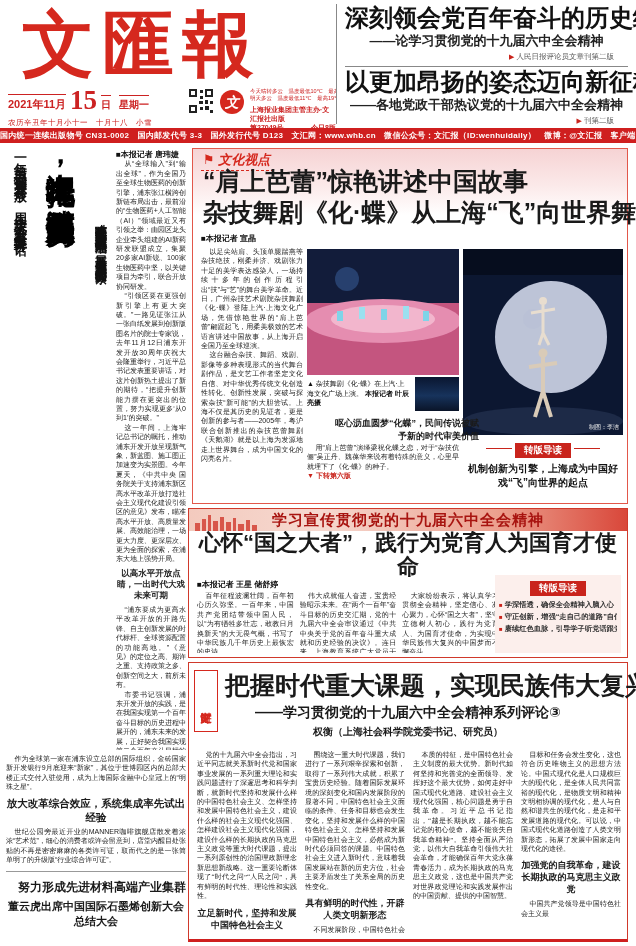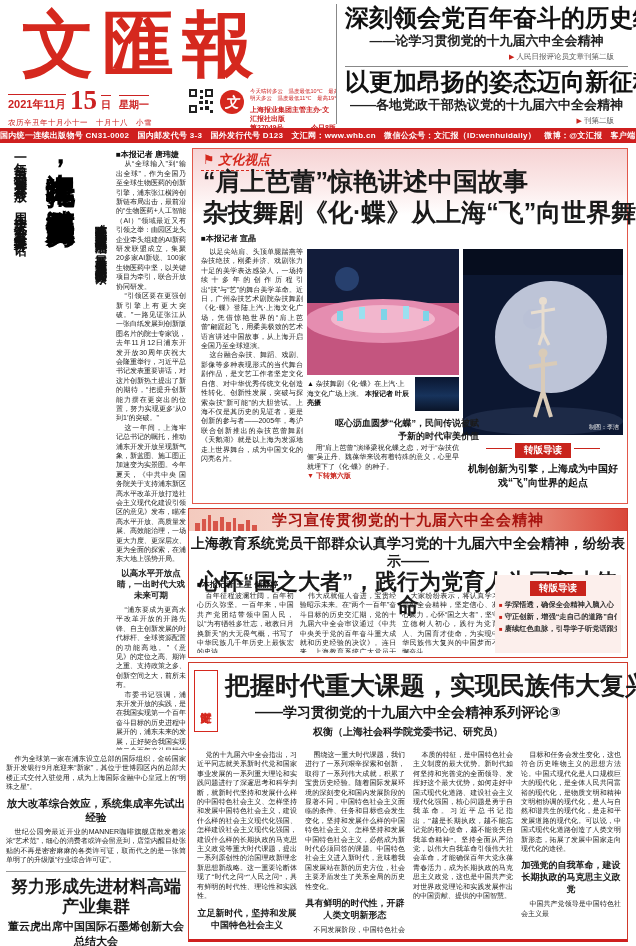--- a/index.html
+++ b/index.html
@@ -48,21 +48,21 @@
   .kicker-vert { writing-mode:vertical-rl; font-size:13px; font-weight:bold; line-height:28px; letter-spacing:2.5px; height:560px; color:#111; }
   .headline-vert { writing-mode:vertical-rl; font-size:29px; font-weight:900; line-height:54px; letter-spacing:1px; height:600px; color:#000; }
   .standfirst-vert { writing-mode:vertical-rl; font-size:12px; font-weight:bold; line-height:26px; letter-spacing:1px; height:530px; margin-top:64px; color:#111; }
   .lead-col { width:76px; height:600px; margin-left:2px; }
   .lead-col p { text-indent:1.2em; }
   .inline-subhead { font-size:8.5px; font-weight:900; text-align:center; line-height:11px; margin:4px 0; text-indent:0 !important; }
   .lead-wide { height:38px; margin-top:4px; }
   .lead-subhead2 { font-size:10.5px; font-weight:900; text-align:center; line-height:14px; margin-top:4px; }
   .lead-wide2 { height:38px; margin-top:3px; }
   .divider { border-top:1px solid #999; margin:6px 0 5px; }
-  .graphene-h { font-size:17px; font-weight:900; text-align:center; line-height:20px; }
+  .graphene-h { font-size:12px; font-weight:900; text-align:right; line-height:20px; }
   .graphene-sub { font-size:11px; font-weight:bold; text-align:center; line-height:15px; margin:2px 0 3px; }
 
   
   .culture { position:absolute; left:192px; top:148px; width:436px; height:356px; border:1px solid #e2574a; background:#fff; }
   .culture-topbg { position:absolute; left:0; top:0; width:434px; height:66px; background:linear-gradient(180deg,#f6d3d4 0%,#fbe9e9 55%,#ffffff 100%); }
   .culture-label { position:absolute; left:8px; top:2px; color:#d5281e; font-weight:bold; font-style:italic; font-size:13px;
     border-bottom:1px dashed #d5281e; padding:0 4px 1px 2px; }
   .culture-h1 { position:absolute; left:10px; top:17px; font-size:25px; font-weight:900; line-height:30px; white-space:nowrap; }
   .culture-h2 { position:absolute; left:10px; top:48px; font-size:25px; font-weight:900; line-height:30px; white-space:nowrap; }
   .culture-byline { position:absolute; left:8px; top:84px; }
@@ -274,21 +274,20 @@
           <rect x="18" y="8" width="5" height="10" fill="#d8564a"></rect>
         <rect x="25" y="4" width="4" height="14" fill="#d8564a"></rect>
           <rect x="31" y="9" width="5" height="9" fill="#d8564a"></rect>
         <rect x="38" y="5" width="3" height="13" fill="#d8564a"></rect>
           <rect x="43" y="11" width="6" height="7" fill="#d8564a"></rect>
         <rect x="51" y="7" width="4" height="11" fill="#d8564a"></rect>
           <rect x="57" y="12" width="5" height="6" fill="#d8564a"></rect>
       </svg>
       <div class="edu-banner-text">学习宣传贯彻党的十九届六中全会精神</div>
     </div>
-    <div class="edu-kicker">上海教育系统党员干部群众认真学习党的十九届六中全会精神，纷纷表示——</div>
     <div class="edu-headline">心怀“国之大者”，践行为党育人为国育才使命</div>
     <div class="edu-byline byline">■本报记者 王星 储舒婷</div>
     <div class="edu-cols">
       <div class="edu-col t7">
           <p>百年征程波澜壮阔，百年初心历久弥坚。一百年来，中国共产党团结带领中国人民，以“为有牺牲多壮志，敢教日月换新天”的大无畏气概，书写了中华民族几千年历史上最恢宏的史诗。</p>
         </div>
       <div class="edu-col t7">
           <p>伟大成就催人奋进，宝贵经验昭示未来。在“两个一百年”奋斗目标的历史交汇期，党的十九届六中全会审议通过《中共中央关于党的百年奋斗重大成就和历史经验的决议》。连日来，上海教育系统广大党员干部群众认真学习全会精神。</p>
         </div>
       <div class="edu-col t7">

